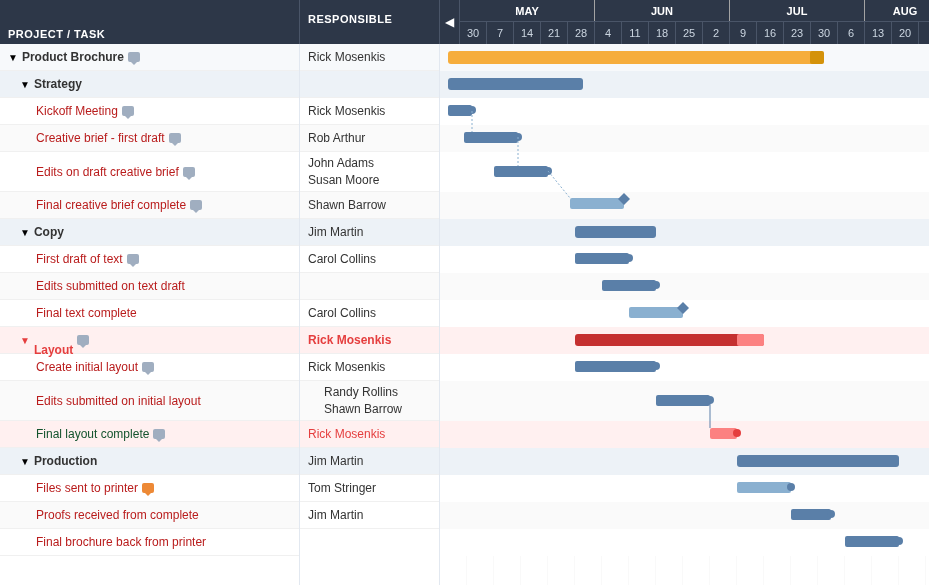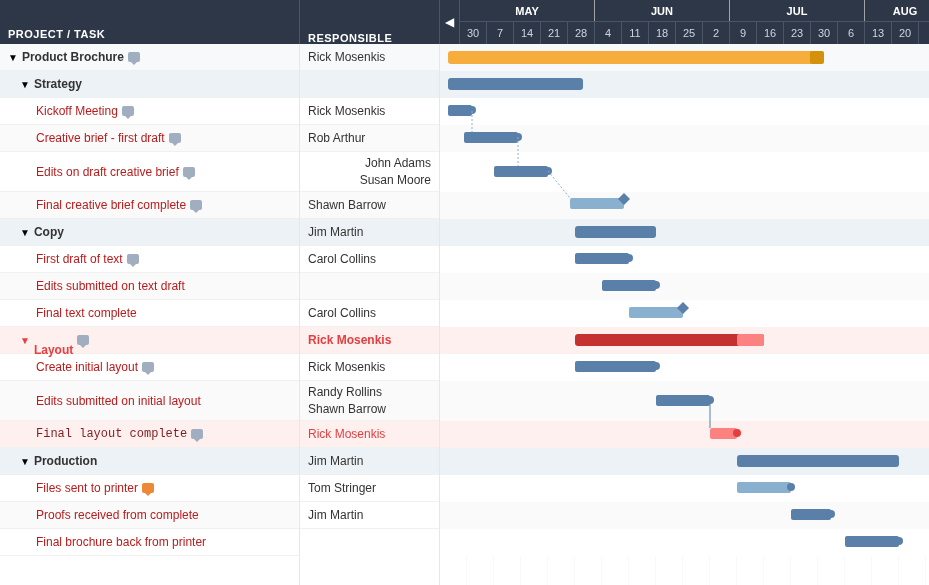--- a/index.html
+++ b/index.html
@@ -3,21 +3,21 @@
   <meta charset="utf-8">
   <style>
     * { box-sizing: border-box; margin: 0; padding: 0; }
     body { font-family: Arial, sans-serif; font-size: 12px; background: #fff; overflow: hidden; }
 
     .gantt-container { width: 929px; height: 585px; display: flex; flex-direction: column; }
 
     
     .gantt-header { display: flex; background: #2d3748; color: #fff; height: 44px; }
     .col-task { width: 300px; min-width: 300px; display: flex; align-items: flex-end; padding: 4px 8px; font-size: 11px; font-weight: bold; letter-spacing: 0.5px; border-right: 1px solid #4a5568; }
-    .col-resp { width: 140px; min-width: 140px; display: flex; align-items: flex-end; padding: 0 8px; font-size: 11px; font-weight: bold; letter-spacing: 0.5px; border-right: 1px solid #4a5568; }
+    .col-resp { width: 140px; min-width: 140px; display: flex; align-items: flex-end; padding: 19px 8px; font-size: 11px; font-weight: bold; letter-spacing: 0.5px; border-right: 1px solid #4a5568; }
     .col-chart { flex: 1; position: relative; }
 
     .month-row { display: flex; height: 22px; border-bottom: 1px solid #4a5568; }
     .month-label { display: flex; align-items: center; justify-content: center; font-size: 11px; font-weight: bold; border-right: 1px solid #a3a3a3; }
     .week-row { display: flex; height: 22px; }
     .week-label { display: flex; align-items: center; justify-content: center; font-size: 11px; border-right: 1px solid #4a5568; width: 27px; min-width: 27px; color: #cbd5e0; text-align: right; }
 
     
     .nav-arrow { width: 20px; min-width: 20px; display: flex; align-items: center; justify-content: center; cursor: pointer; border-right: 1px solid #4a5568; }
 
@@ -30,21 +30,21 @@
     .row { height: 27px; display: flex; align-items: center; border-bottom: 1px solid #f0f0f0; }
     .row.alt { background: #fafafa; }
     .row.highlight-red { background: #fff5f5; }
     .row.milestone-row { background: #fff8f8; }
 
     .task-cell { padding: 0 8px; width: 100%; display: flex; align-items: center; }
     .task-indent { display: inline-block; }
     .task-name { font-size: 12px; color: #b91c1c; }
     .task-name.group { font-weight: bold; color: #333; }
     .task-name.red { color: #e53e3e; font-weight: bold; margin-top: 20px; }
-    .task-name.milestone-red { color: #7f1d1d; font-family: Liberation Mono, monospace; }
+    .task-name.milestone-red { color: #14532d; }
     .triangle { display: inline-block; margin-right: 4px; font-size: 10px; }
     .triangle.red { color: #e53e3e; }
     .comment-icon { display: inline-block; width: 12px; height: 10px; background: #a0aec0; border-radius: 2px; margin-left: 4px; position: relative; vertical-align: middle; }
     .comment-icon::after { content: ''; position: absolute; bottom: -3px; left: 3px; width: 0; height: 0; border-left: 3px solid transparent; border-right: 3px solid transparent; border-top: 3px solid #a0aec0; }
     .comment-icon.orange { background: #ed8936; }
     .comment-icon.orange::after { border-top-color: #ed8936; }
 
     .resp-cell { padding: 0 8px; font-size: 12px; color: #333; width: 100%; line-height: 1.2; }
   </style>
 </head>
@@ -245,21 +245,21 @@
       </div>
       <div class="row" style="background:#edf2f7;">
         <div class="resp-cell"></div>
       </div>
       <div class="row">
         <div class="resp-cell">Rick Mosenkis</div>
       </div>
       <div class="row alt">
         <div class="resp-cell">Rob Arthur</div>
       </div>
-      <div class="row" style="height:40px;text-align:right;">
+      <div class="row" style="height:40px;">
         <div class="resp-cell" style="line-height:1.4;">John Adams<br>Susan Moore</div>
       </div>
       <div class="row alt">
         <div class="resp-cell">Shawn Barrow</div>
       </div>
       <div class="row" style="background:#edf2f7;">
         <div class="resp-cell">Jim Martin</div>
       </div>
       <div class="row">
         <div class="resp-cell">Carol Collins</div>
@@ -270,21 +270,21 @@
       <div class="row">
         <div class="resp-cell">Carol Collins</div>
       </div>
       <div class="row" style="background:#fff0f0;">
         <div class="resp-cell" style="color:#e53e3e; font-weight:bold;">Rick Mosenkis</div>
       </div>
       <div class="row">
         <div class="resp-cell">Rick Mosenkis</div>
       </div>
       <div class="row alt" style="height:40px;">
-        <div class="resp-cell" style="line-height:1.4;">Randy Rollins<br>Shawn Barrow</div>
+        <div class="resp-cell" style="line-height:1.4;margin-left:16px;">Randy Rollins<br>Shawn Barrow</div>
       </div>
       <div class="row" style="background:#fff0f0;">
         <div class="resp-cell" style="color:#e53e3e;">Rick Mosenkis</div>
       </div>
       <div class="row" style="background:#edf2f7;">
         <div class="resp-cell">Jim Martin</div>
       </div>
       <div class="row">
         <div class="resp-cell">Tom Stringer</div>
       </div>

